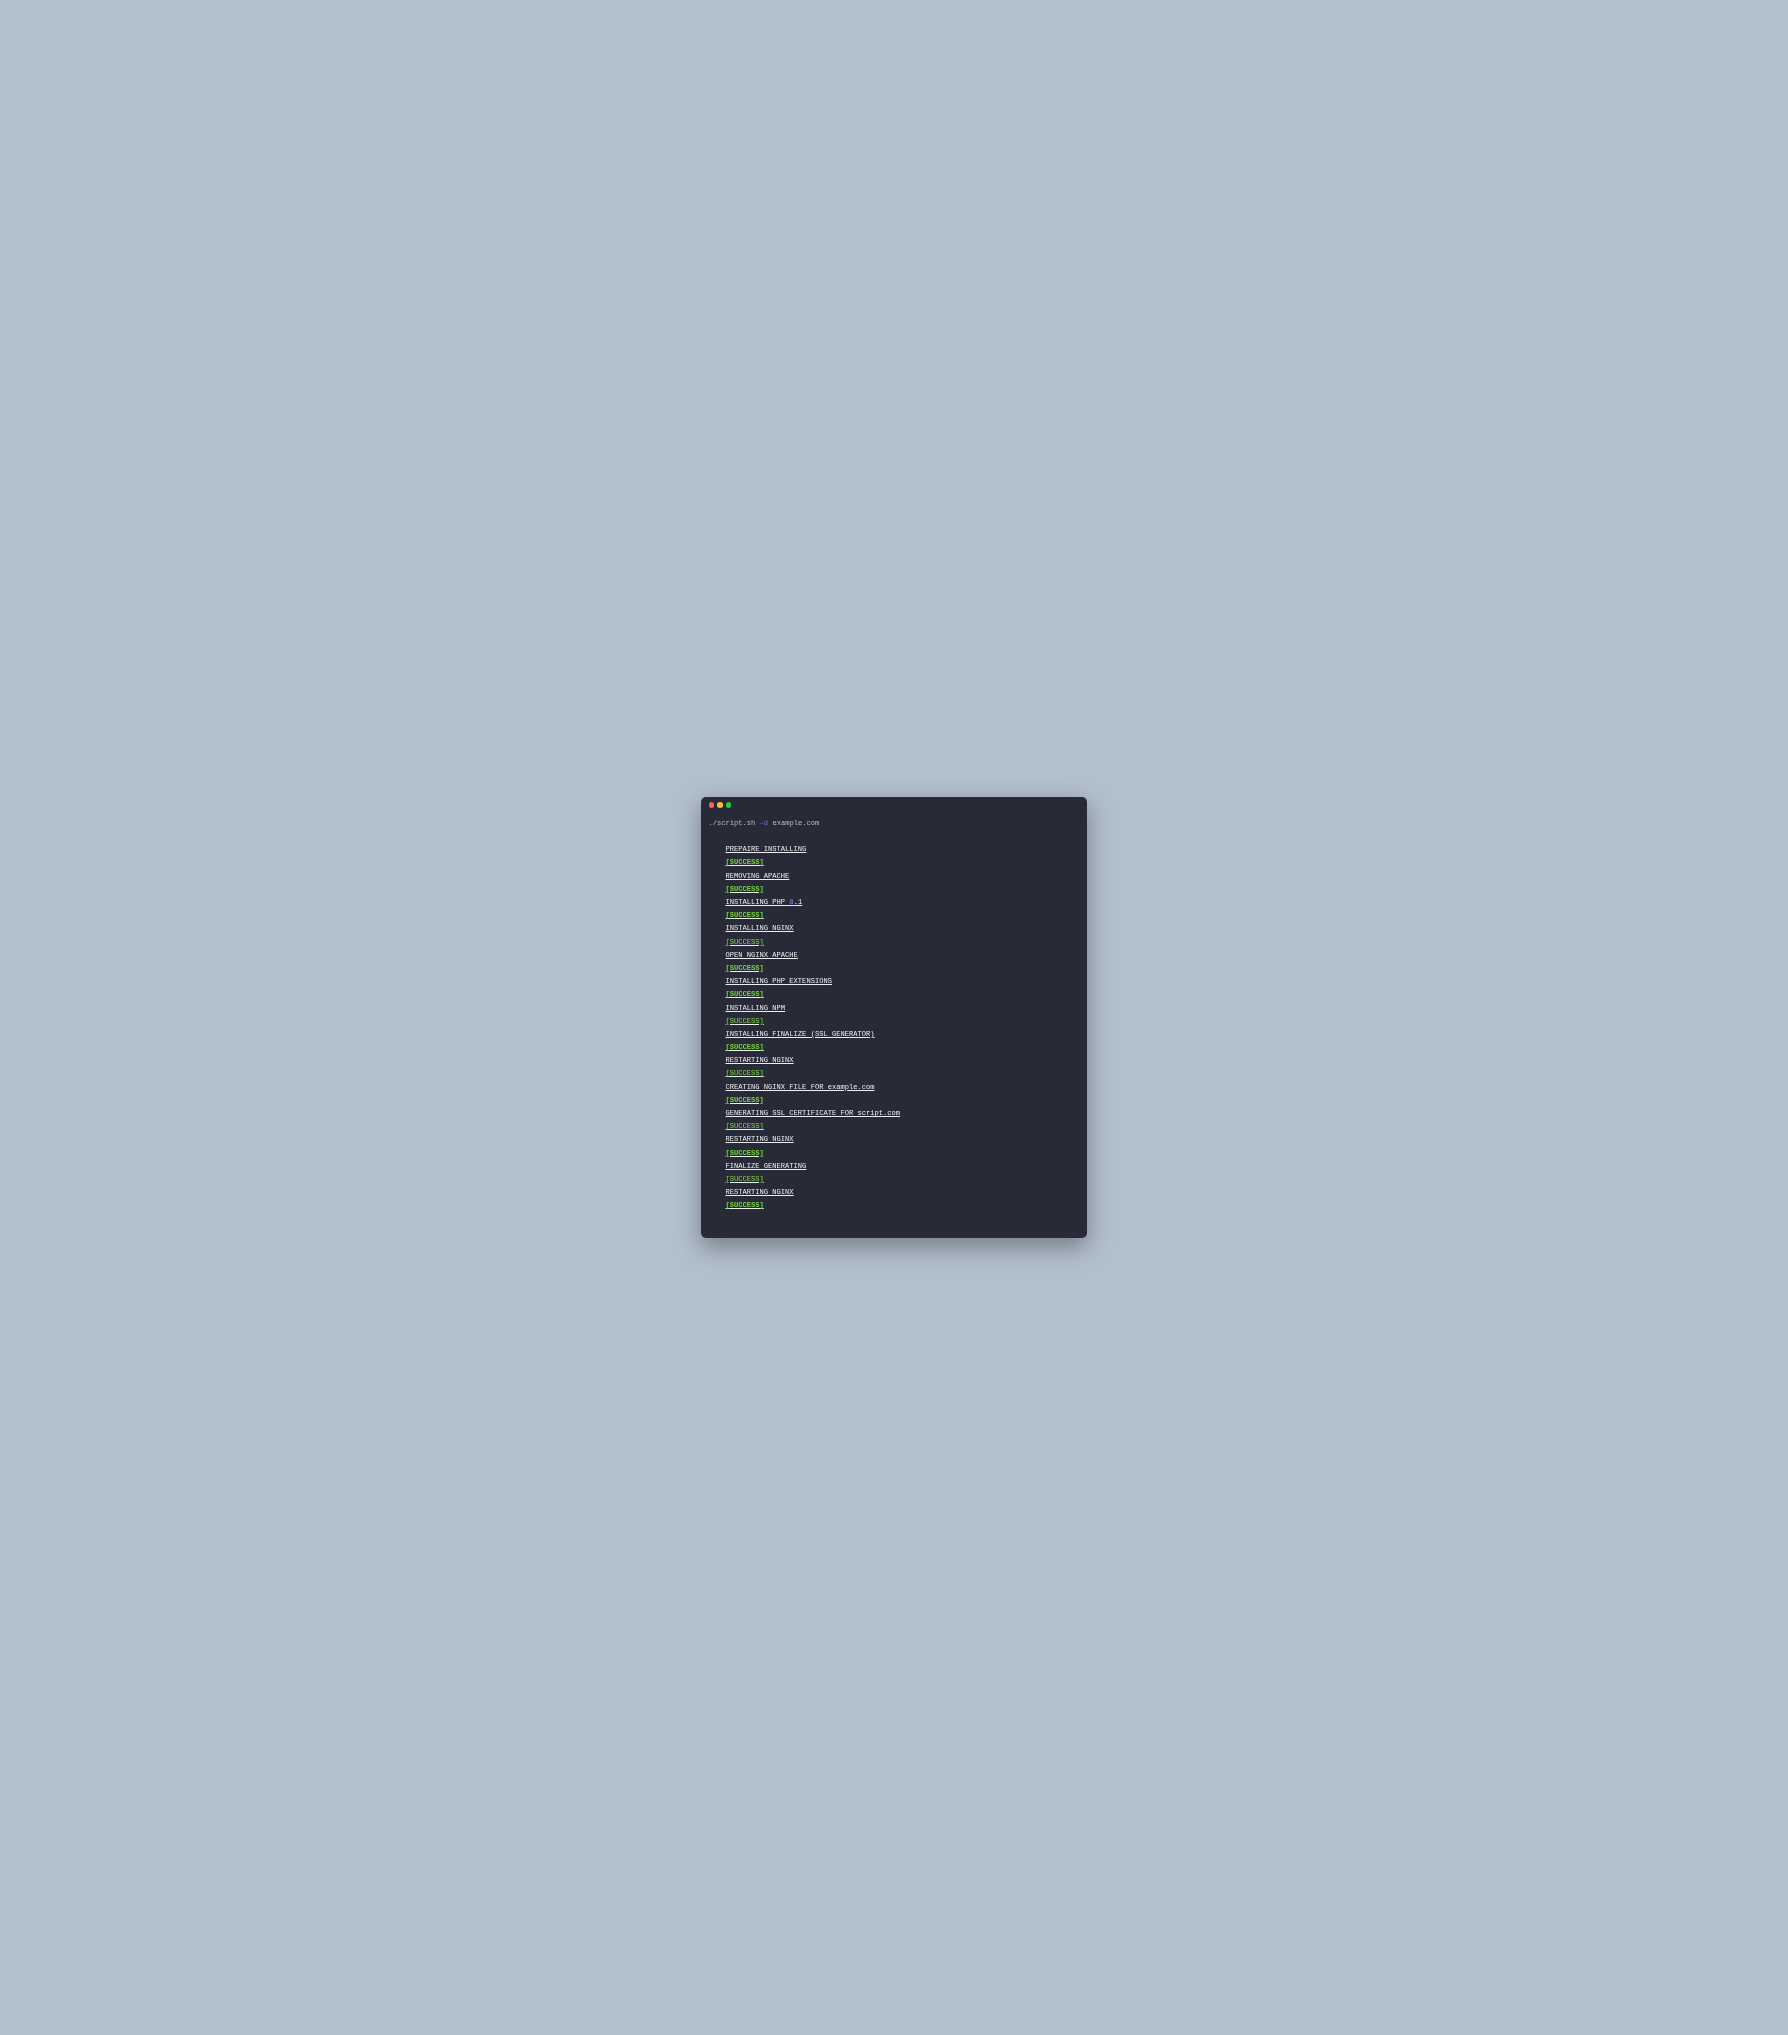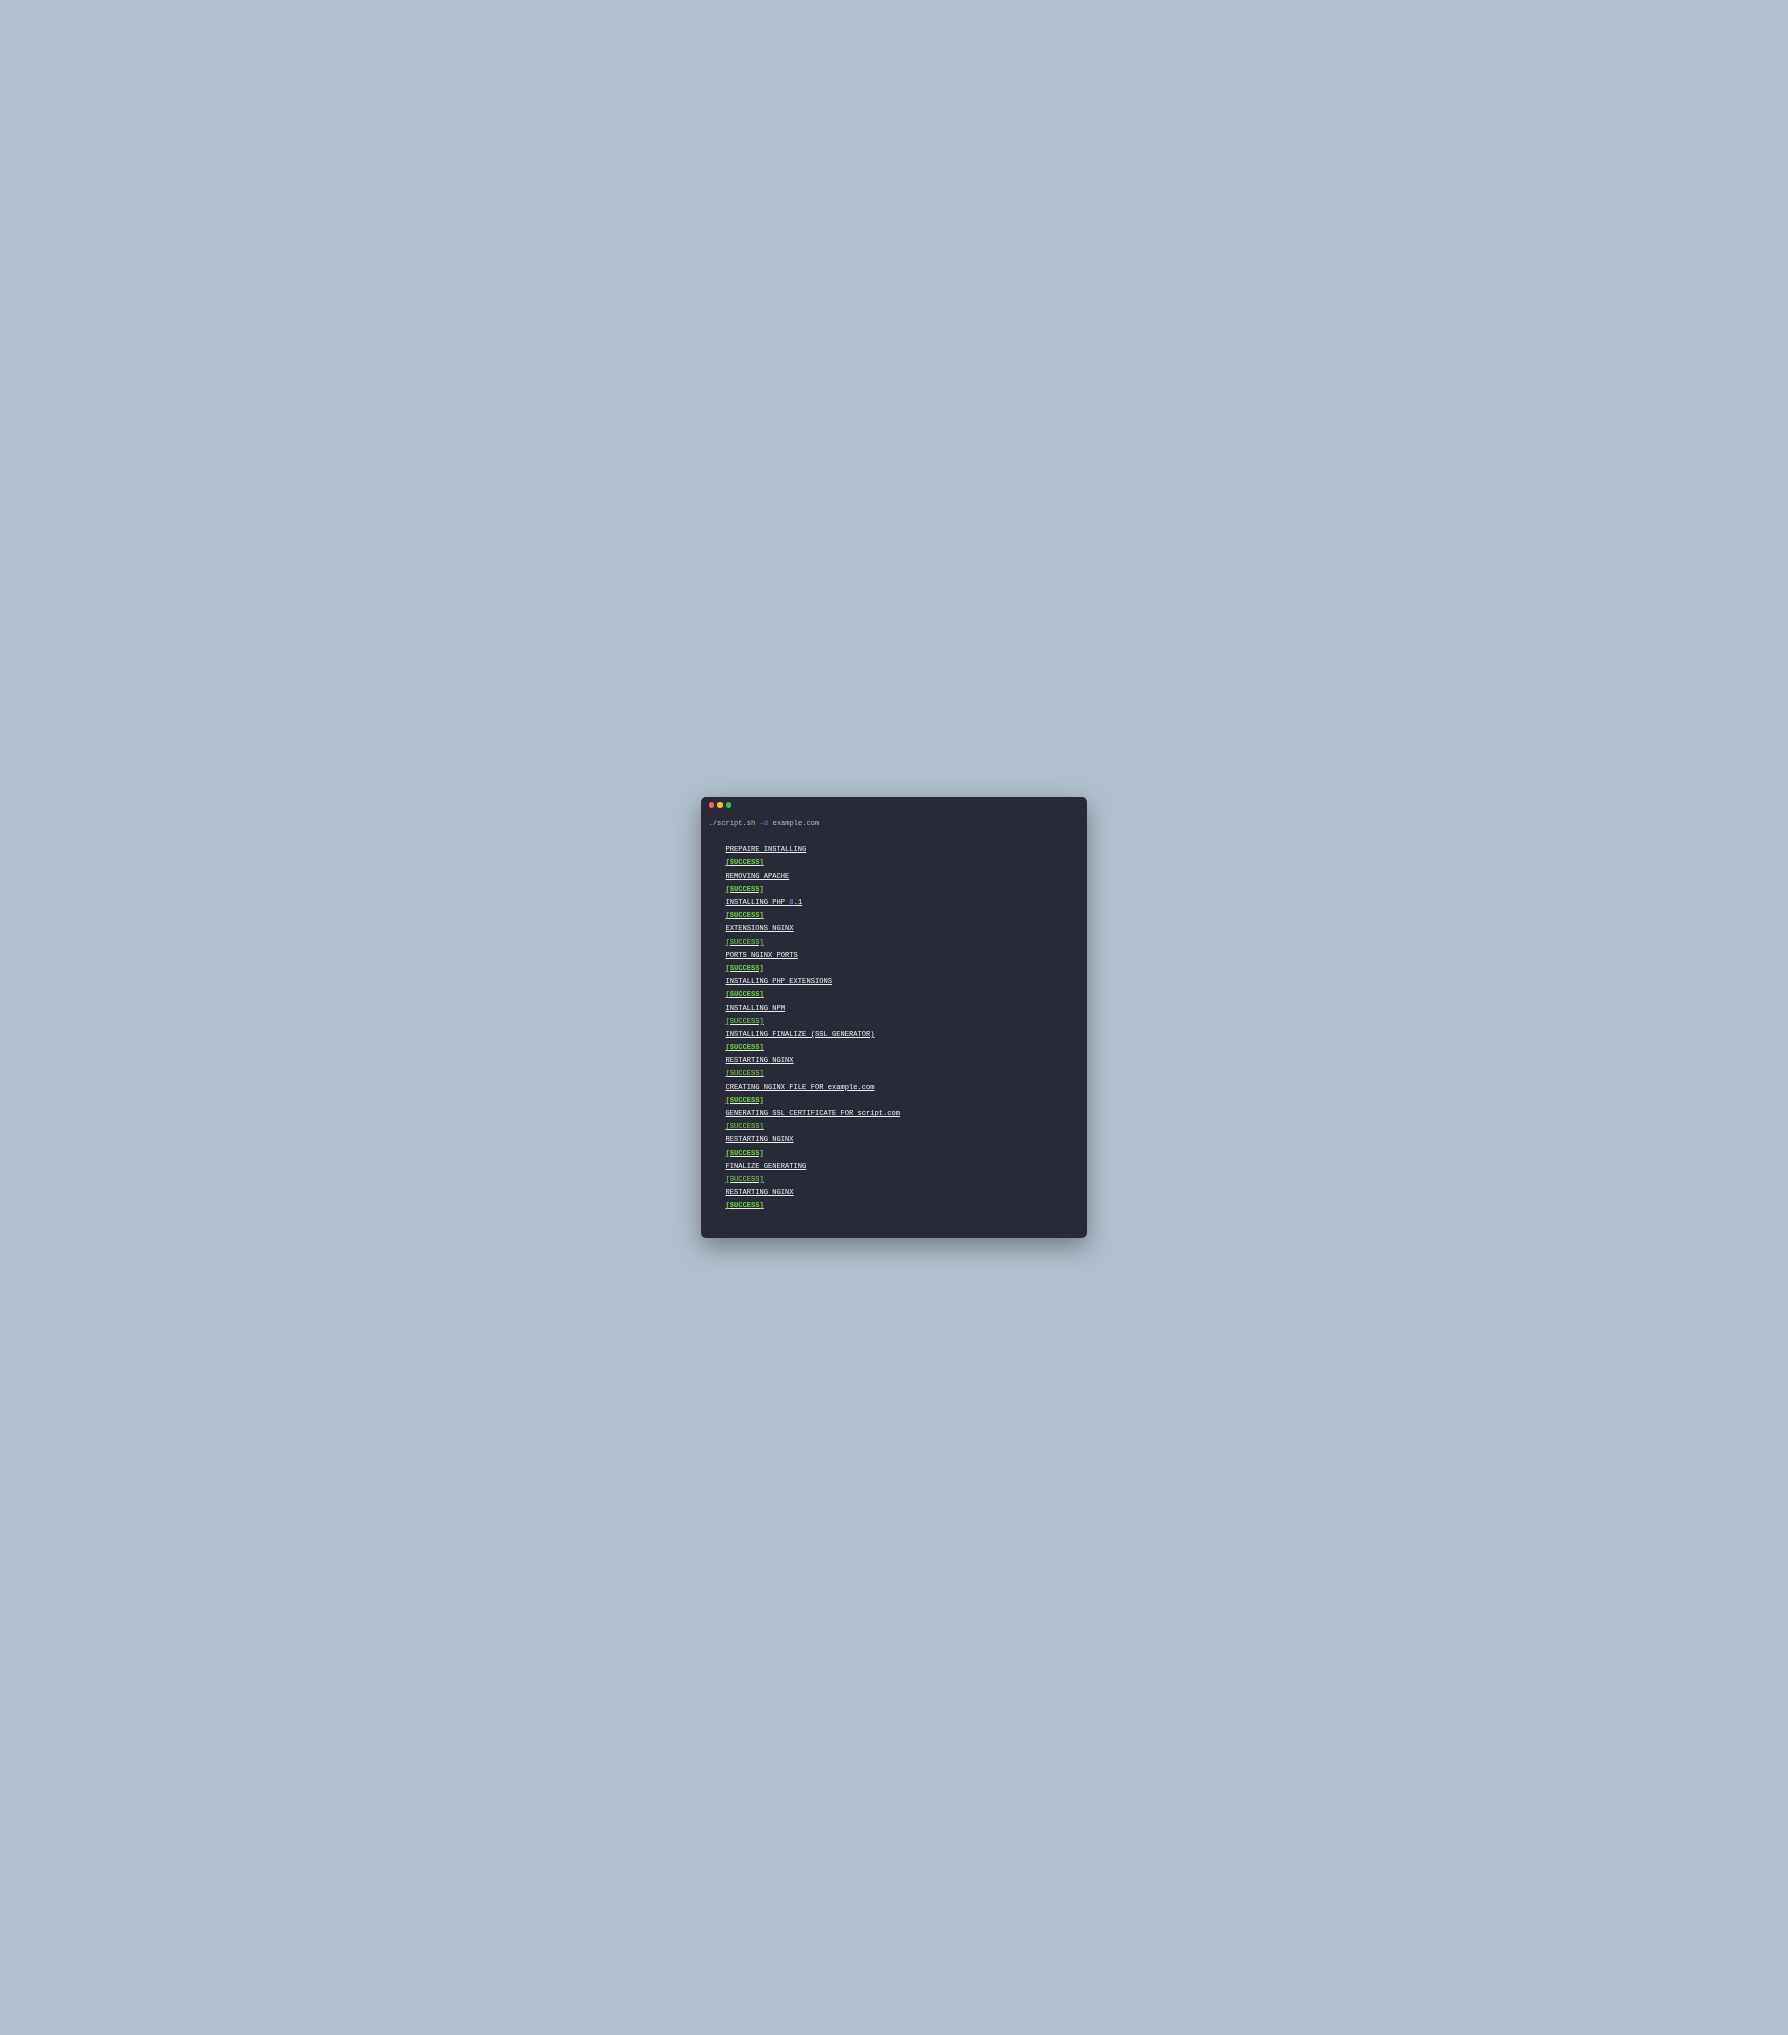--- a/index.html
+++ b/index.html
@@ -105,23 +105,23 @@
     <div class="prompt-line">
       <span>./script.sh</span> <span class="flag">-d</span> <span>example.com</span>
     </div>
     <div class="output-block" id="output">
         <div class="step-line"><span>PREPAIRE INSTALLING</span></div>
         <div class="success-bold">[SUCCESS]</div>
         <div class="step-line"><span>REMOVING APACHE</span></div>
         <div class="success-bold">[SUCCESS]</div>
         <div class="step-line"><span>INSTALLING PHP </span><span class="number-lit">8</span><span>.1</span></div>
         <div class="success-bold">[SUCCESS]</div>
-        <div class="step-line"><span>EXTENSIONS NGINX</span></div>
+        <div class="step-line"><span>INSTALLING NGINX</span></div>
         <div class="success-light">[SUCCESS]</div>
-        <div class="step-line"><span>PORTS NGINX PORTS</span></div>
+        <div class="step-line"><span>OPEN NGINX APACHE</span></div>
         <div class="success-bold">[SUCCESS]</div>
         <div class="step-line"><span>INSTALLING PHP EXTENSIONS</span></div>
         <div class="success-bold">[SUCCESS]</div>
         <div class="step-line"><span>INSTALLING NPM</span></div>
         <div class="success-light">[SUCCESS]</div>
         <div class="step-line"><span>INSTALLING FINALIZE (SSL GENERATOR)</span></div>
         <div class="success-bold">[SUCCESS]</div>
         <div class="step-line"><span>RESTARTING NGINX</span></div>
         <div class="success-light">[SUCCESS]</div>
         <div class="step-line"><span>CREATING NGINX FILE FOR example.com</span></div>

